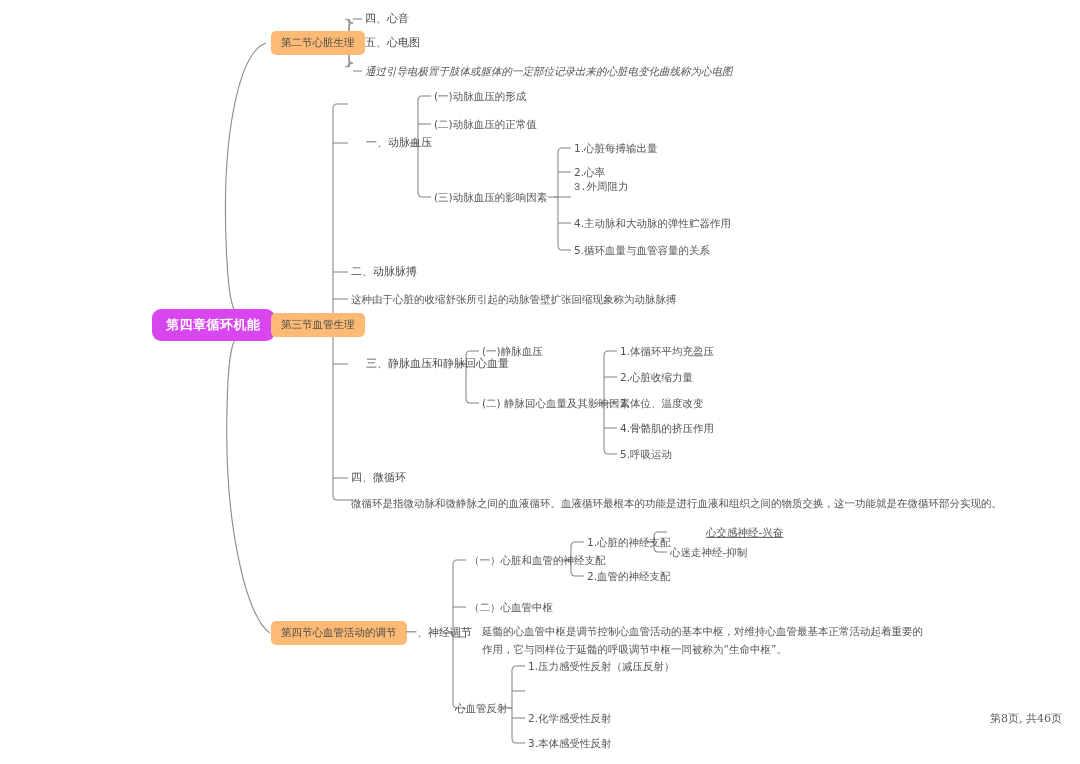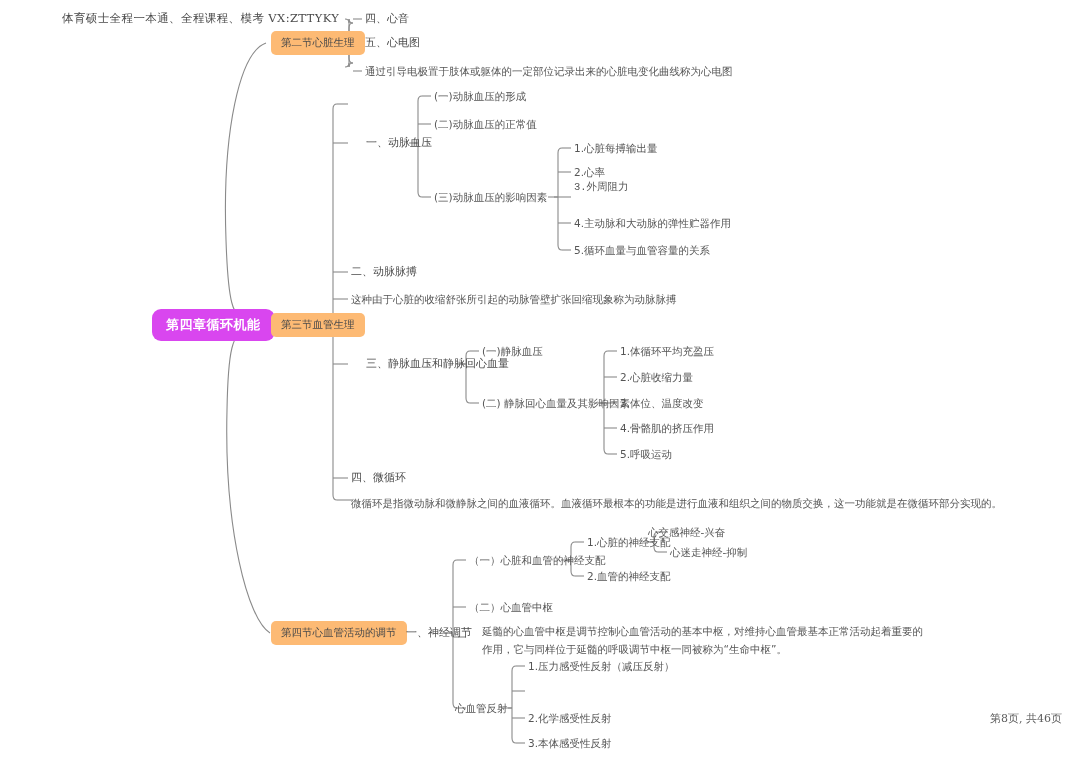--- a/index.html
+++ b/index.html
@@ -158,31 +158,30 @@
       <path d="M502,708 L512,708"></path>
       <path d="M516,666 C513,666 512,668 512,671 L512,738 C512,741 513,743 516,743"></path>
       <path d="M512,708 L508,708"></path>
       <path d="M516,666 L525,666"></path>
       <path d="M516,743 L525,743"></path>
       <path d="M512,691 L525,691"></path>
       <path d="M512,718 L525,718"></path>
     </g>
   </svg>
 
-  <div class="watermark">体育硕士全程一本通、全程课程、模考 VX:ZTTYKY</div>
 
   <div class="root-node" style="left:152px;top:325px;">第四章循环机能</div>
 
   <div class="section-node" style="left:271px;top:43px;">第二节心脏生理</div>
   <div class="section-node" style="left:271px;top:325px;">第三节血管生理</div>
   <div class="section-node" style="left:271px;top:633px;">第四节心血管活动的调节</div>
 
   <div class="node lvl2" style="left:365px;top:19px;">四、心音</div>
   <div class="node lvl2" style="left:365px;top:43px;">五、心电图</div>
-  <div class="node para" style="left:365px;top:71px;">通过引导电极置于肢体或躯体的一定部位记录出来的心脏电变化曲线称为心电图</div>
+  <div class="node para" style="left:365px;top:71px;font-style:italic;">通过引导电极置于肢体或躯体的一定部位记录出来的心脏电变化曲线称为心电图</div>
 
   <div class="node lvl2" style="left:366px;top:143px;">一、动脉血压</div>
   <div class="node lvl2" style="left:351px;top:272px;">二、动脉脉搏</div>
   <div class="node para" style="left:351px;top:299px;">这种由于心脏的收缩舒张所引起的动脉管壁扩张回缩现象称为动脉脉搏</div>
   <div class="node lvl2" style="left:366px;top:364px;">三、静脉血压和静脉回心血量</div>
   <div class="node lvl2" style="left:351px;top:478px;">四、微循环</div>
   <div class="node para" style="left:351px;top:503px;">微循环是指微动脉和微静脉之间的血液循环。血液循环最根本的功能是进行血液和组织之间的物质交换，这一功能就是在微循环部分实现的。</div>
 
   <div class="node lvl3" style="left:434px;top:96px;">(一)动脉血压的形成</div>
   <div class="node lvl3" style="left:434px;top:124px;">(二)动脉血压的正常值</div>
@@ -206,21 +205,21 @@
   <div class="node lvl2" style="left:406px;top:633px;">一、神经调节</div>
 
   <div class="node lvl3" style="left:469px;top:560px;">（一）心脏和血管的神经支配</div>
   <div class="node lvl3" style="left:469px;top:607px;">（二）心血管中枢</div>
   <div class="node para wrap" style="left:482px;top:640px;width:445px;transform:translateY(-50%);">延髓的心血管中枢是调节控制心血管活动的基本中枢，对维持心血管最基本正常活动起着重要的作用，它与同样位于延髓的呼吸调节中枢一同被称为“生命中枢”。</div>
   <div class="node lvl3" style="left:455px;top:708px;">心血管反射</div>
 
   <div class="node lvl4" style="left:587px;top:542px;">1.心脏的神经支配</div>
   <div class="node lvl4" style="left:587px;top:576px;">2.血管的神经支配</div>
 
-  <div class="node lvl4" style="left:648px;top:532px;">心交感神经-兴奋</div>
+  <div class="node lvl4" style="left:706px;top:532px;text-decoration:underline;">心交感神经-兴奋</div>
   <div class="node lvl4" style="left:670px;top:552px;">心迷走神经-抑制</div>
 
   <div class="node lvl4" style="left:528px;top:666px;">1.压力感受性反射（减压反射）</div>
   <div class="node lvl4" style="left:528px;top:718px;">2.化学感受性反射</div>
   <div class="node lvl4" style="left:528px;top:743px;">3.本体感受性反射</div>
 
   <div class="footer">第8页, 共46页</div>
 
 </div>
 

